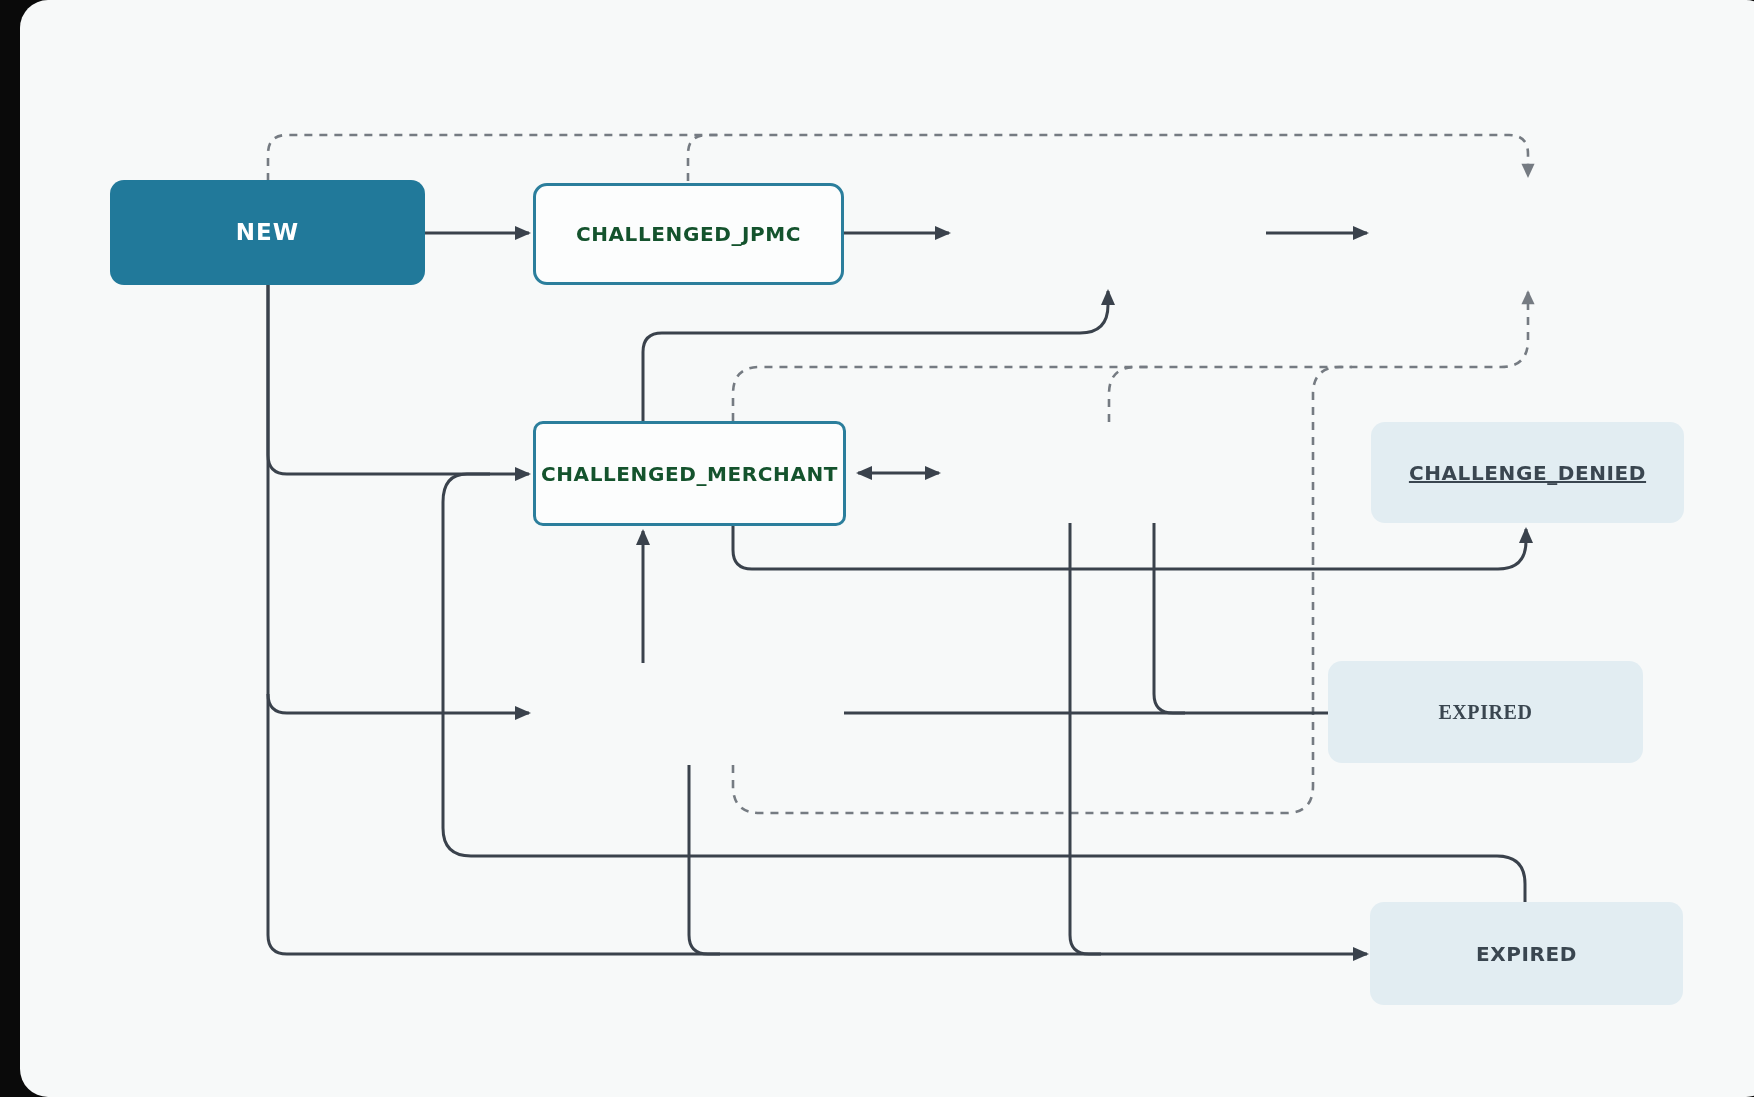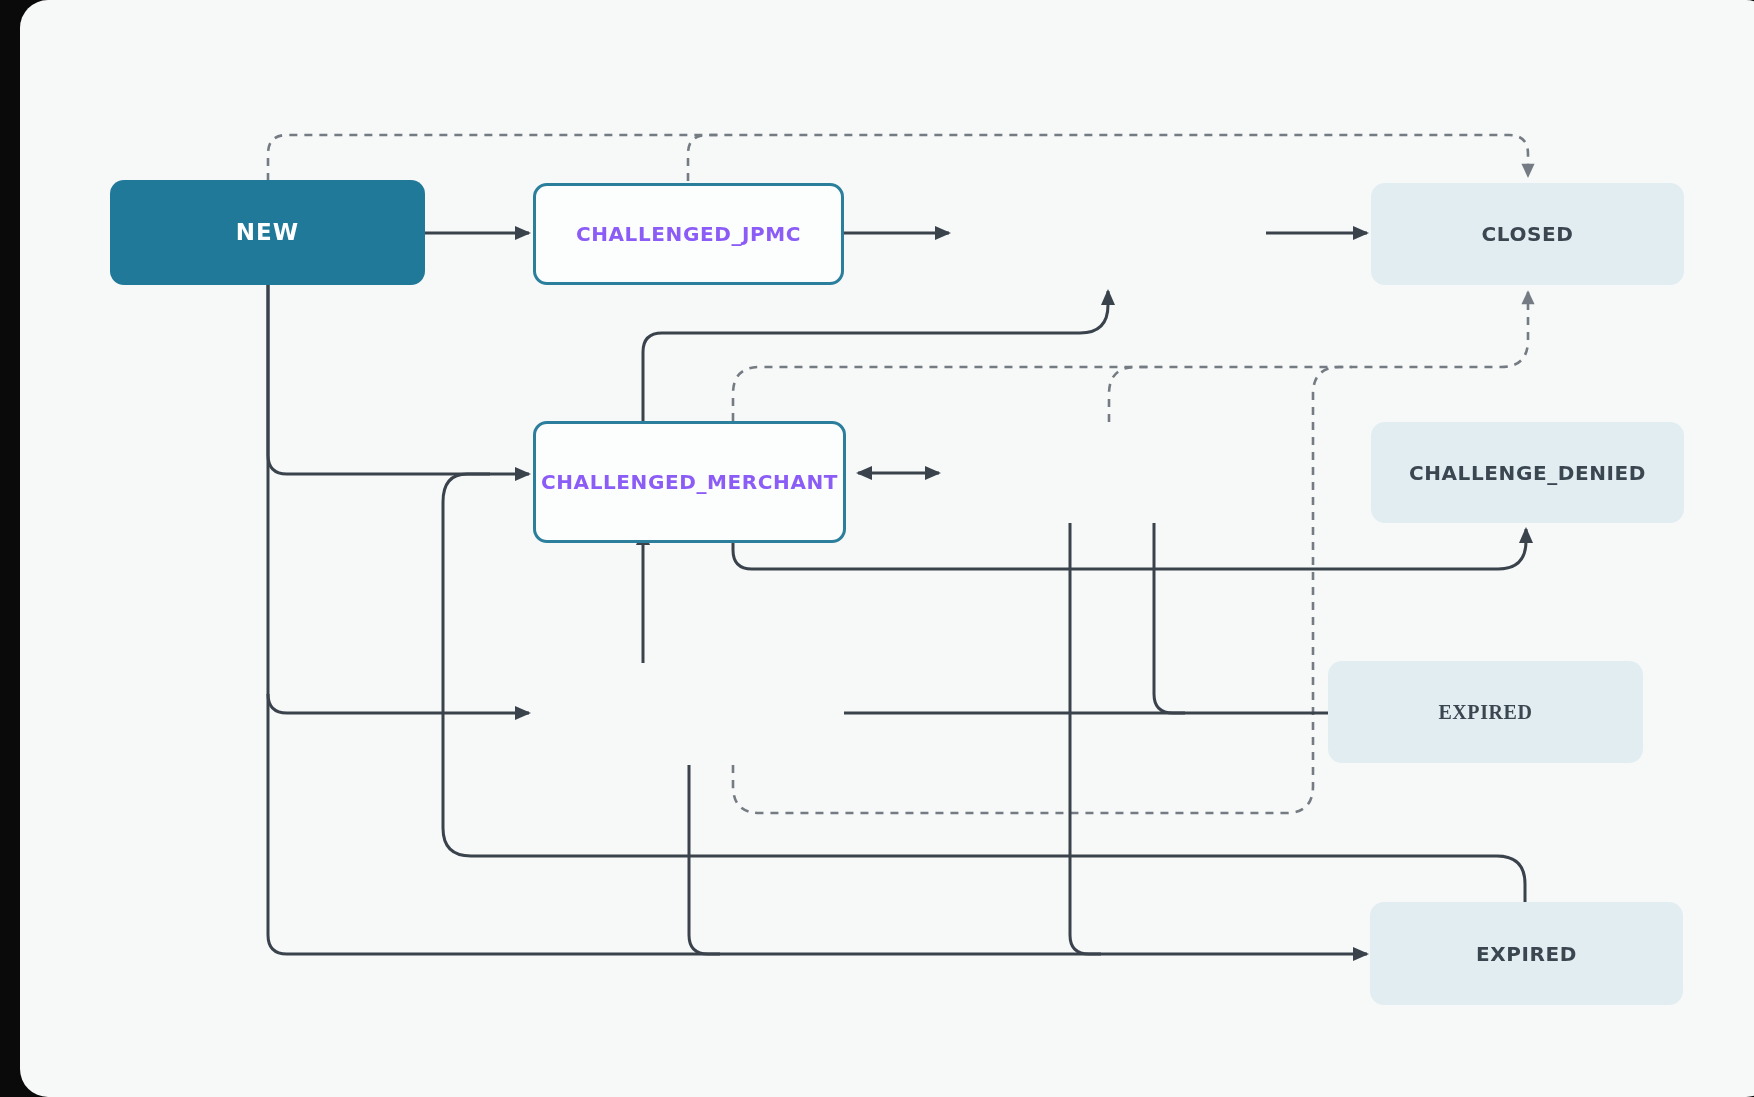--- a/index.html
+++ b/index.html
@@ -11,29 +11,29 @@
   }
   svg.edges{position:absolute;left:0;top:0;width:1754px;height:1097px;}
   .s{fill:none;stroke:#3a424c;stroke-width:3;}
   .d{fill:none;stroke:#757b82;stroke-width:2.6;stroke-dasharray:8 7;}
   .node{
     position:absolute;display:flex;align-items:center;justify-content:center;
     border-radius:14px;font-weight:bold;text-align:center;
     letter-spacing:0.6px;box-sizing:border-box;white-space:pre-line;line-height:1.6;
   }
   .primary{background:#21799a;color:#ffffff;font-size:23px;letter-spacing:1px;}
-  .active{background:#fcfdfd;border:3px solid #2b7e9c;color:#8b5cf6;font-size:20px;}
+  .active{background:#fcfdfd;border:3px solid #2b7e9c;color:#14532d;font-size:20px;}
   .terminal{background:#e2edf2;color:#3a4650;font-size:20px;}
   .n-new{left:90px;top:180px;width:315px;height:105px;}
   .n-challenged-jpmc{left:513px;top:183px;width:311px;height:102px;}
   .n-under-issuer-review{left:933px;top:183px;width:313px;height:101px;}
   .n-closed{left:1351px;top:183px;width:313px;height:102px;}
-  .n-challenged-merchant{left:513px;top:421px;width:313px;height:122px;}
+  .n-challenged-merchant{left:513px;top:421px;width:313px;height:105px;border-radius:10px;}
   .n-need-additional-information{left:933px;top:422px;width:310px;height:99px;}
-  .n-challenge-denied{left:1351px;top:422px;width:313px;height:101px;}
+  .n-challenge-denied{left:1351px;top:422px;width:313px;height:101px;text-decoration:underline;}
   .n-needs-response{left:513px;top:663px;width:312px;height:102px;}
   .n-expired{left:1308px;top:661px;width:315px;height:102px;font-family:Liberation Serif, serif;}
   .n-accepted{left:1350px;top:902px;width:313px;height:103px;}
 </style>
 </head>
 <body>
 
 <div class="card">
 
   <svg class="edges" viewBox="0 0 1754 1097">
@@ -71,23 +71,20 @@
 
   <div class="node primary n-new">
     <span>NEW</span>
   </div>
 
   <div class="node active n-challenged-jpmc">
     <span>CHALLENGED_JPMC</span>
   </div>
 
 
-  <div class="node terminal n-closed">
-    <span>CLOSED</span>
-  </div>
 
   <div class="node active n-challenged-merchant">
     <span>CHALLENGED_MERCHANT</span>
   </div>
 
 
   <div class="node terminal n-challenge-denied">
     <span>CHALLENGE_DENIED</span>
   </div>
 

